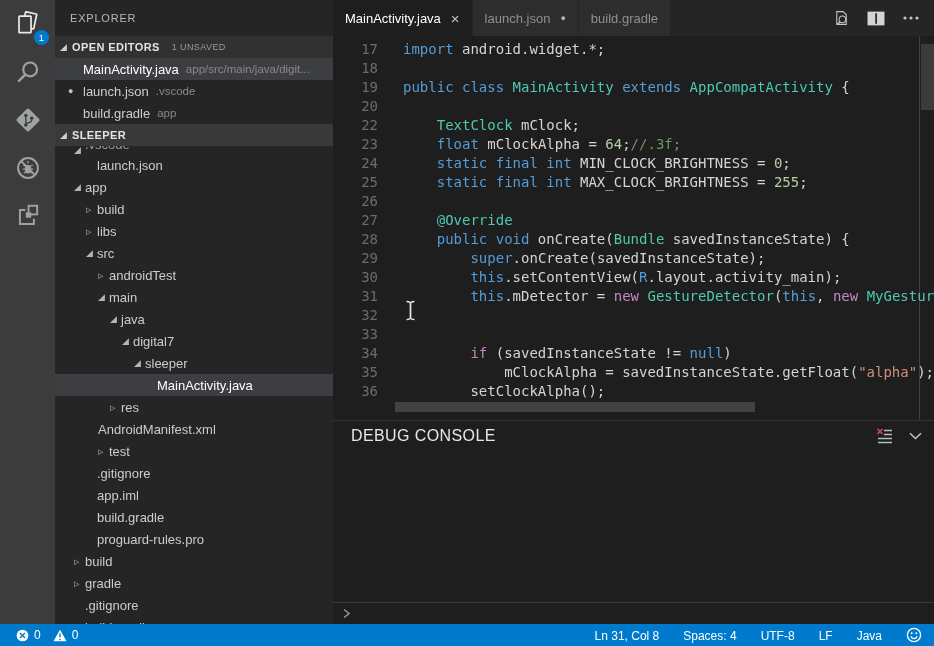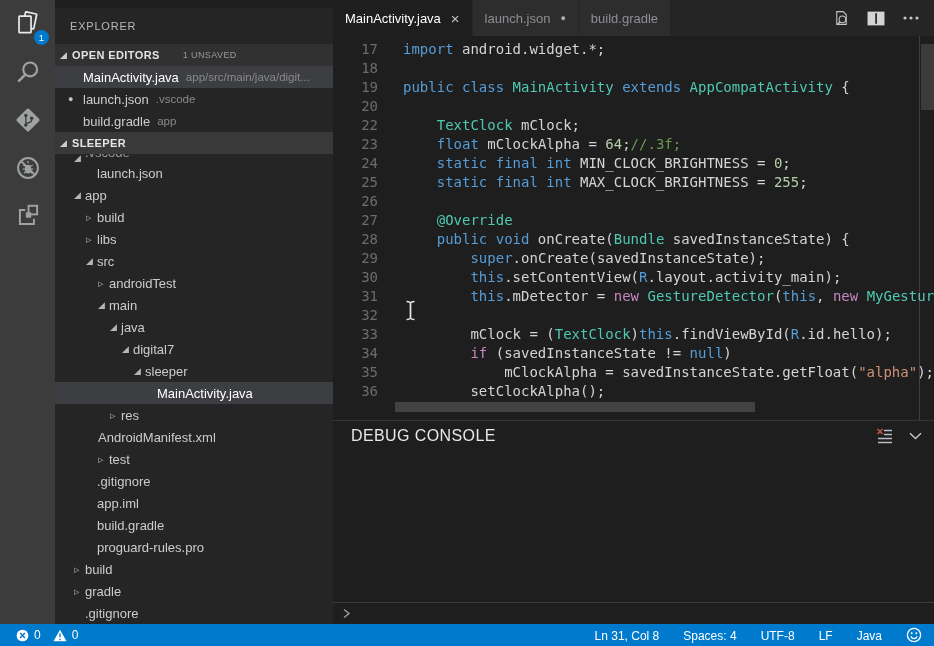--- a/index.html
+++ b/index.html
@@ -4,28 +4,28 @@
 <style>
   html,body{margin:0;padding:0;background:#1e1e1e;}
   .app{position:relative;width:934px;height:646px;overflow:hidden;background:#1e1e1e;
        font-family:"Liberation Sans","DejaVu Sans",sans-serif;-webkit-font-smoothing:antialiased;}
   
   .activity-bar{position:absolute;left:0;top:0;width:55px;height:624px;background:#3c3c3c;}
   .ab-item{height:48px;width:55px;display:flex;align-items:center;justify-content:center;position:relative;cursor:pointer;}
   .ab-badge{position:absolute;right:6px;bottom:3px;background:#007acc;color:#fff;border-radius:50%;
             width:15px;height:15px;font-size:9.5px;display:flex;align-items:center;justify-content:center;}
   
-  .sidebar{position:absolute;left:55px;top:8px;width:278px;height:624px;background:#252526;overflow:hidden;color:#cccccc;}
+  .sidebar{position:absolute;left:55px;top:0;width:278px;height:624px;background:#252526;overflow:hidden;color:#cccccc;}
   .sidebar-title{height:36px;display:flex;align-items:center;padding-left:15px;font-size:11px;
                  letter-spacing:.8px;color:#b8b8b8;}
   .section-header{height:22px;display:flex;align-items:center;background:rgba(130,130,130,.14);cursor:pointer;}
   .section-header.sleeper{background:rgba(130,130,130,.22);}
   .section-header .twisty{width:12px;margin-left:5px;font-size:9px;color:#cfcfcf;}
   .section-label{font-size:11px;font-weight:bold;color:#e3e3e3;letter-spacing:.4px;}
-  .section-badge{font-size:9px;color:#9a9a9a;margin-left:23px;letter-spacing:.4px;}
+  .section-badge{font-size:9px;color:#9a9a9a;margin-left:12px;letter-spacing:.4px;}
   .oe-row{height:22px;display:flex;align-items:center;padding-left:13px;cursor:pointer;font-size:13px;}
   .oe-row .dot{width:15px;font-size:9px;color:#c5c5c5;}
   .oe-row .oe-name{color:#cccccc;white-space:nowrap;}
   .oe-row .oe-detail{color:#8a8a8a;font-size:11.5px;margin-left:7px;white-space:nowrap;overflow:hidden;text-overflow:ellipsis;}
   .oe-row.selected{background:#3d3e42;}
   .oe-row.selected .oe-name{color:#ffffff;}
   .tree-row{height:22px;display:flex;align-items:center;font-size:13px;color:#cccccc;cursor:pointer;white-space:nowrap;}
   .tree-row .twisty{width:11px;flex:none;font-size:9px;color:#b5b5b5;}
   .tree-row .twisty.hollow{font-size:11px;color:#9a9a9a;}
   .tree-row.selected{background:#3d3e42;color:#ffffff;}
@@ -289,21 +289,21 @@
           <div class="code-line"><span class="ln">23</span><span class="code"><span class="tk-def">    </span><span class="tk-kw">float</span><span class="tk-def"> mClockAlpha = </span><span class="tk-num">64</span><span class="tk-def">;</span><span class="tk-com">//.3f;</span></span></div>
           <div class="code-line"><span class="ln">24</span><span class="code"><span class="tk-def">    </span><span class="tk-kw">static final int</span><span class="tk-def"> MIN_CLOCK_BRIGHTNESS = </span><span class="tk-num">0</span><span class="tk-def">;</span></span></div>
           <div class="code-line"><span class="ln">25</span><span class="code"><span class="tk-def">    </span><span class="tk-kw">static final int</span><span class="tk-def"> MAX_CLOCK_BRIGHTNESS = </span><span class="tk-num">255</span><span class="tk-def">;</span></span></div>
           <div class="code-line"><span class="ln">26</span><span class="code"></span></div>
           <div class="code-line"><span class="ln">27</span><span class="code"><span class="tk-def">    </span><span class="tk-ann">@Override</span></span></div>
           <div class="code-line"><span class="ln">28</span><span class="code"><span class="tk-def">    </span><span class="tk-kw">public void</span><span class="tk-def"> onCreate(</span><span class="tk-type">Bundle</span><span class="tk-def"> savedInstanceState) {</span></span></div>
           <div class="code-line"><span class="ln">29</span><span class="code"><span class="tk-def">        </span><span class="tk-kw">super</span><span class="tk-def">.onCreate(savedInstanceState);</span></span></div>
           <div class="code-line"><span class="ln">30</span><span class="code"><span class="tk-def">        </span><span class="tk-kw">this</span><span class="tk-def">.setContentView(</span><span class="tk-kw">R</span><span class="tk-def">.layout.activity_main);</span></span></div>
           <div class="code-line"><span class="ln">31</span><span class="code"><span class="tk-def">        </span><span class="tk-kw">this</span><span class="tk-def">.mDetector = </span><span class="tk-ctrl">new</span><span class="tk-def"> </span><span class="tk-type">GestureDetector</span><span class="tk-def">(</span><span class="tk-kw">this</span><span class="tk-def">, </span><span class="tk-ctrl">new</span><span class="tk-def"> </span><span class="tk-type">MyGestureListener</span></span></div>
           <div class="code-line"><span class="ln">32</span><span class="code"></span></div>
-          <div class="code-line"><span class="ln">33</span><span class="code"><span class="tk-def">        mClock = (</span><span class="tk-type">TextClock</span><span class="tk-def">)</span><span class="tk-kw">this</span><span class="tk-def">.findViewById(</span><span class="tk-kw">R</span><span class="tk-def">.id.hello);</span></span></div>
+          <div class="code-line"><span class="ln">33</span></div>
           <div class="code-line"><span class="ln">34</span><span class="code"><span class="tk-def">        </span><span class="tk-ctrl">if</span><span class="tk-def"> (savedInstanceState != </span><span class="tk-kw">null</span><span class="tk-def">)</span></span></div>
           <div class="code-line"><span class="ln">35</span><span class="code"><span class="tk-def">            mClockAlpha = savedInstanceState.getFloat(</span><span class="tk-str">"alpha"</span><span class="tk-def">);</span></span></div>
           <div class="code-line"><span class="ln">36</span><span class="code"><span class="tk-def">        setClockAlpha();</span></span></div>
         </div>
       <div class="hscroll"></div>
       <div class="vscroll">
           <div class="vthumb"></div>
         </div>
       <div class="ibeam">
         <svg width="11" height="21" viewBox="0 0 11 21" fill="none">

